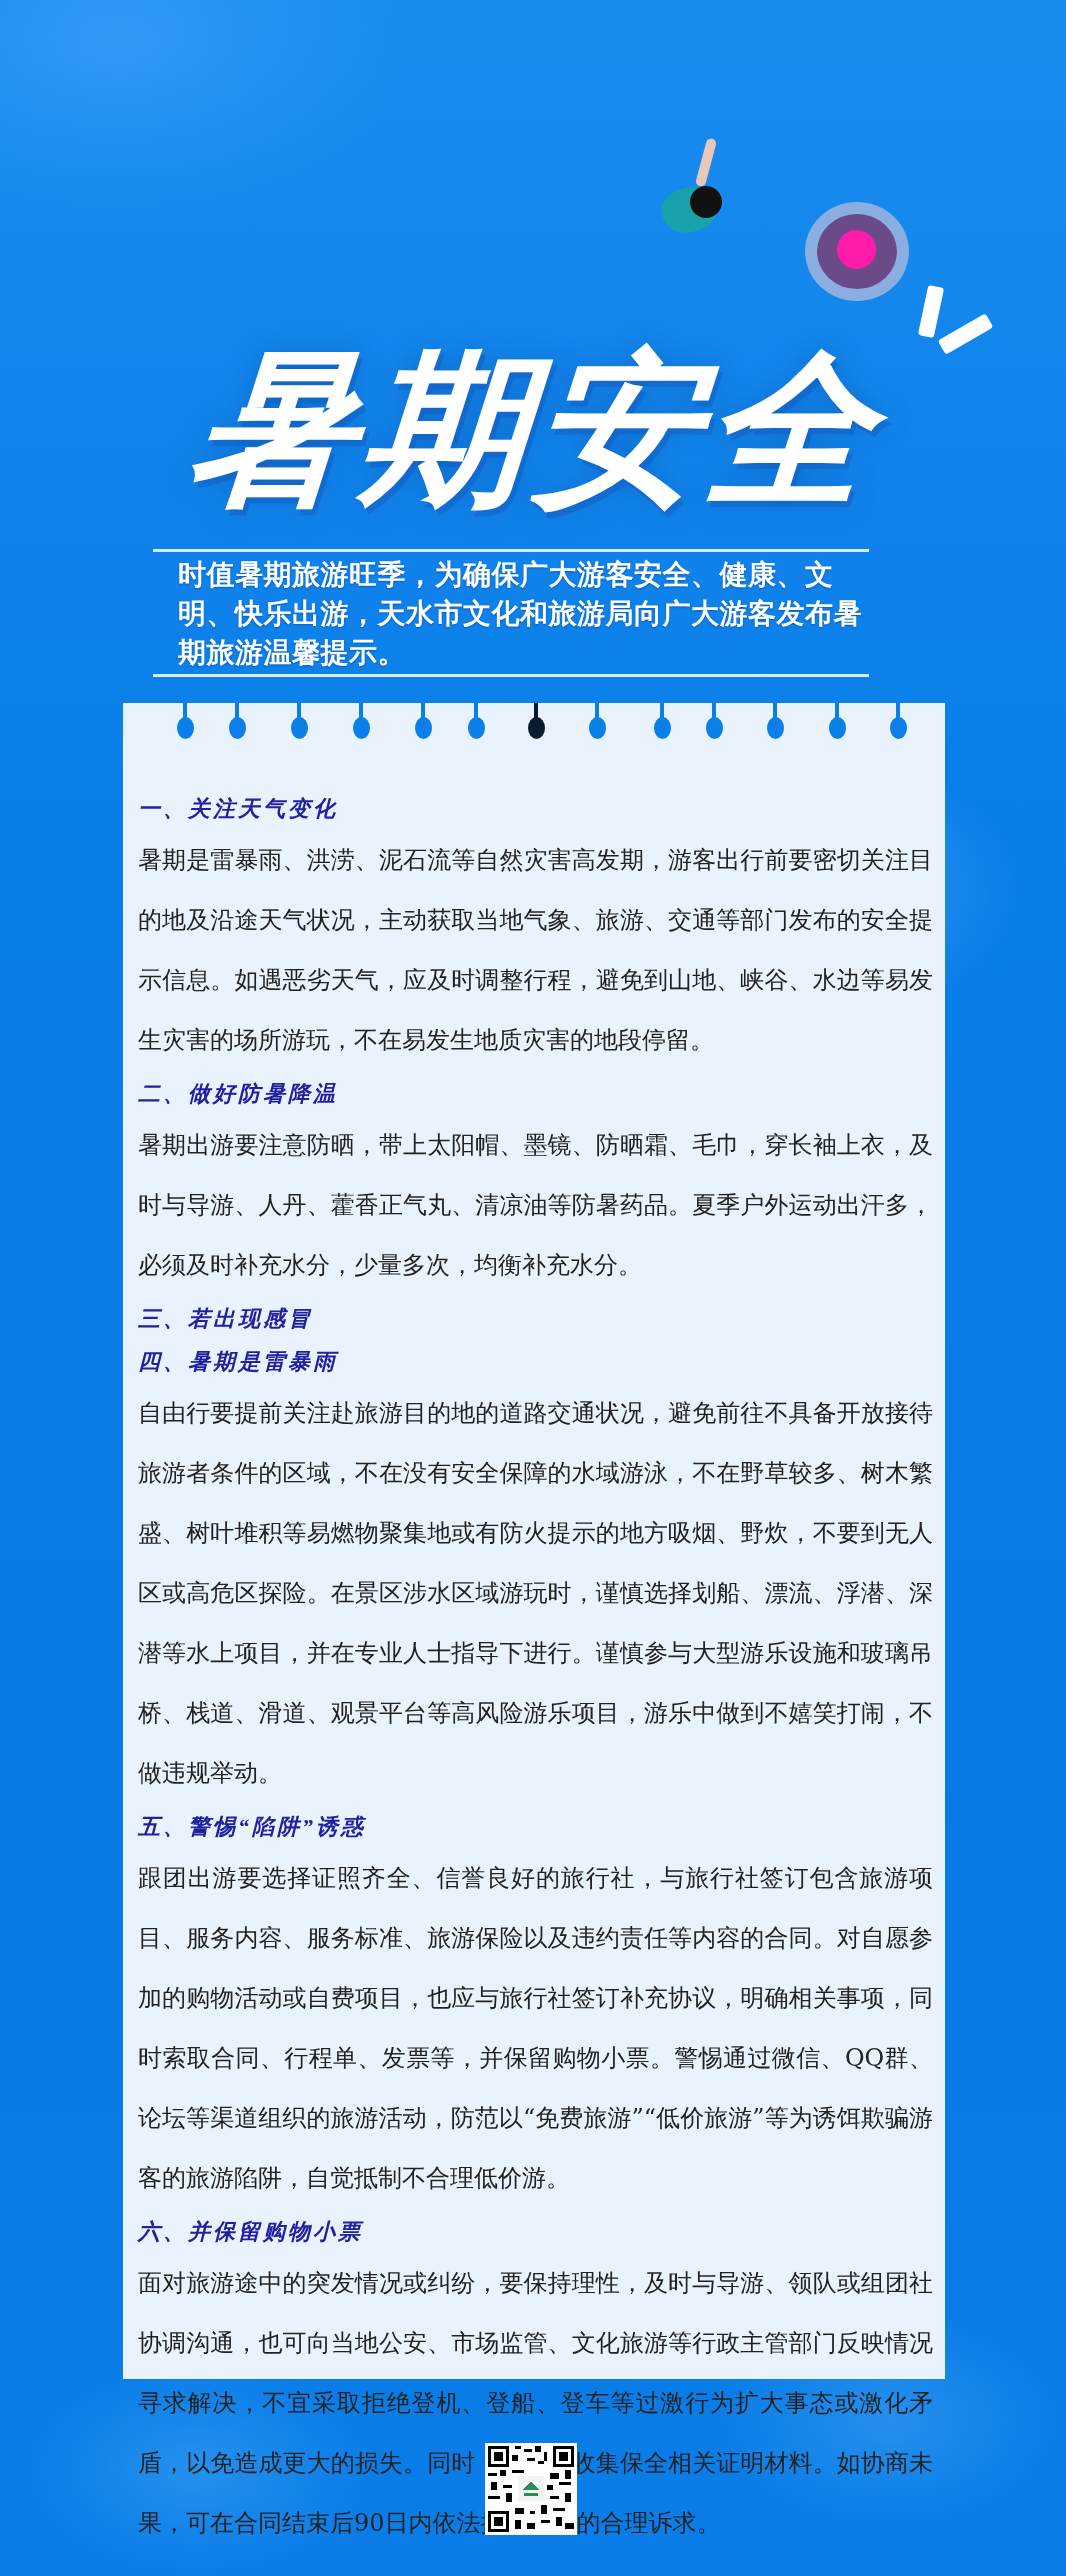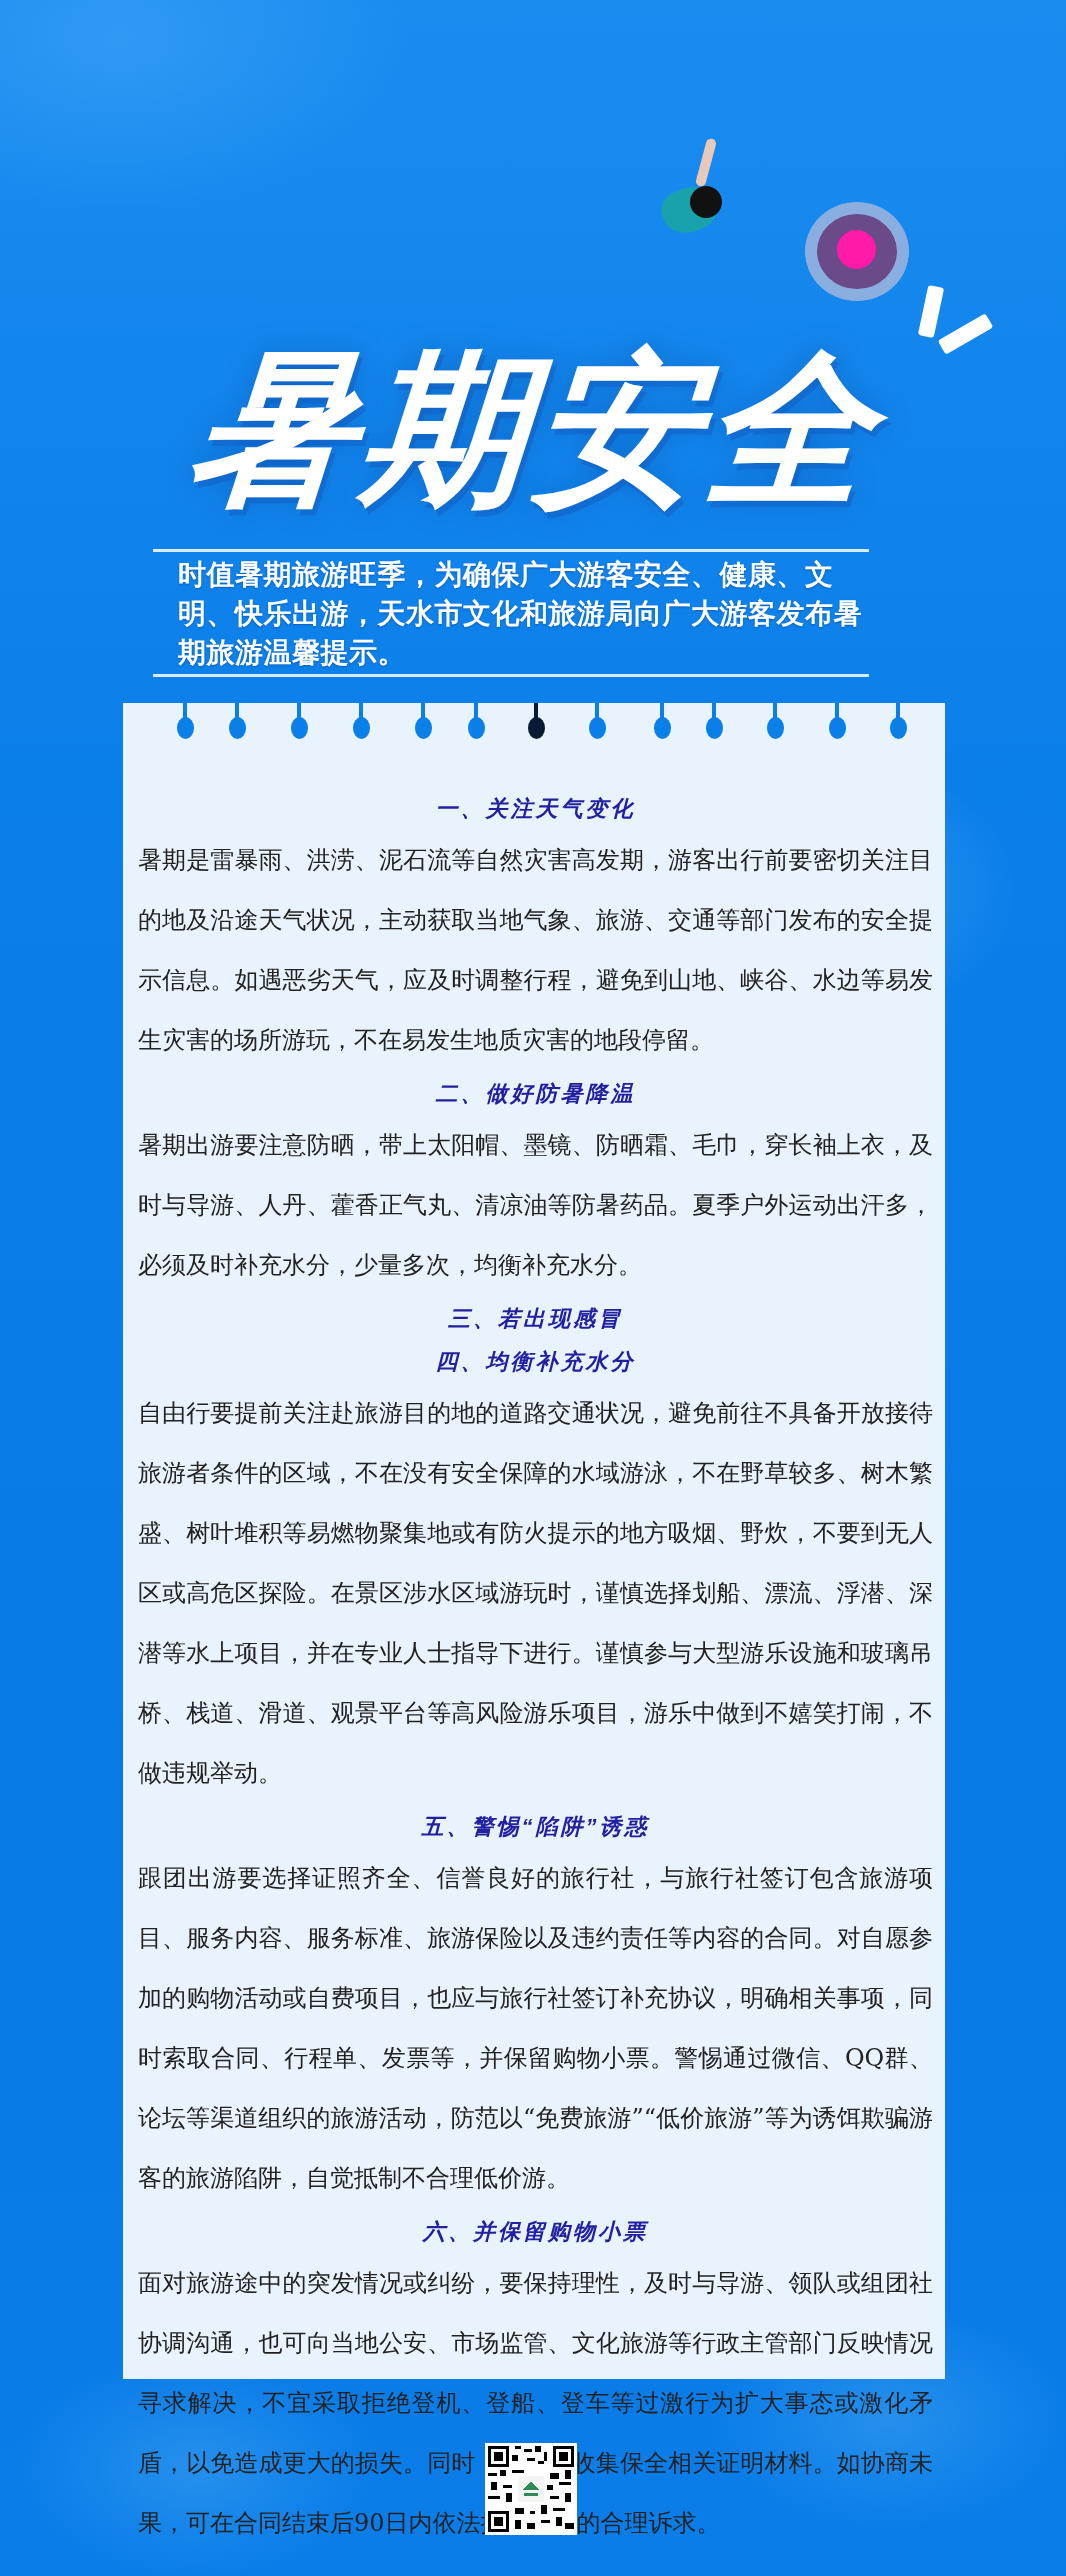--- a/index.html
+++ b/index.html
@@ -66,23 +66,23 @@
   .rings { position: absolute; left: 0; top: 0; width: 100%; height: 59px; }
   .ring-hole { position: absolute; top: 0; width: 16px; height: 59px; }
   .ring-hole .stem { position:absolute; left:6px; top:0; width:4px; height:22px; background:#0a7fe8; }
   .ring-hole .dot { position:absolute; left:0; top:14px; width:17px; height:22px; border-radius:50%; background:#0a7fe8; }
   .ring-hole.dark .stem, .ring-hole.dark .dot { background:#0a1a33; }
 
   .content {
     position: absolute; left: 15px; top: 82px; width: 795px;
   }
   .section-title {
-    text-align: center;
+    text-align: left;
     color: #2020a0;
-    font-family: Liberation Sans, sans-serif;
+    font-family: Liberation Serif, serif;
     font-weight: bold;
     font-style: italic;
     font-size: 22px;
     line-height: 39px;
     letter-spacing: 3px;
     margin: 4px 0 2px 0;
   }
   .section-body {
     color: #222;
     font-family: "DejaVu Serif", serif;
@@ -185,21 +185,21 @@
       <p class="section-body">暑期是雷暴雨、洪涝、泥石流等自然灾害高发期，游客出行前要密切关注目的地及沿途天气状况，主动获取当地气象、旅游、交通等部门发布的安全提示信息。如遇恶劣天气，应及时调整行程，避免到山地、峡谷、水边等易发生灾害的场所游玩，不在易发生地质灾害的地段停留。</p>
     </div>
     <div>
       <div class="section-title">二、做好防暑降温</div>
       <p class="section-body">暑期出游要注意防晒，带上太阳帽、墨镜、防晒霜、毛巾，穿长袖上衣，及时与导游、人丹、藿香正气丸、清凉油等防暑药品。夏季户外运动出汗多，必须及时补充水分，少量多次，均衡补充水分。</p>
     </div>
     <div>
       <div class="section-title">三、若出现感冒</div>
     </div>
     <div>
-      <div class="section-title">四、均衡补充水分</div>
+      <div class="section-title">四、暑期是雷暴雨</div>
       <p class="section-body">自由行要提前关注赴旅游目的地的道路交通状况，避免前往不具备开放接待旅游者条件的区域，不在没有安全保障的水域游泳，不在野草较多、树木繁盛、树叶堆积等易燃物聚集地或有防火提示的地方吸烟、野炊，不要到无人区或高危区探险。在景区涉水区域游玩时，谨慎选择划船、漂流、浮潜、深潜等水上项目，并在专业人士指导下进行。谨慎参与大型游乐设施和玻璃吊桥、栈道、滑道、观景平台等高风险游乐项目，游乐中做到不嬉笑打闹，不做违规举动。</p>
     </div>
     <div>
       <div class="section-title">五、警惕“陷阱”诱惑</div>
       <p class="section-body">跟团出游要选择证照齐全、信誉良好的旅行社，与旅行社签订包含旅游项目、服务内容、服务标准、旅游保险以及违约责任等内容的合同。对自愿参加的购物活动或自费项目，也应与旅行社签订补充协议，明确相关事项，同时索取合同、行程单、发票等，并保留购物小票。警惕通过微信、QQ群、论坛等渠道组织的旅游活动，防范以“免费旅游”“低价旅游”等为诱饵欺骗游客的旅游陷阱，自觉抵制不合理低价游。</p>
     </div>
     <div>
       <div class="section-title">六、并保留购物小票</div>
       <p class="section-body">面对旅游途中的突发情况或纠纷，要保持理性，及时与导游、领队或组团社协调沟通，也可向当地公安、市场监管、文化旅游等行政主管部门反映情况寻求解决，不宜采取拒绝登机、登船、登车等过激行为扩大事态或激化矛盾，以免造成更大的损失。同时，要注意收集保全相关证明材料。如协商未果，可在合同结束后90日内依法提出自己的合理诉求。</p>
     </div>

